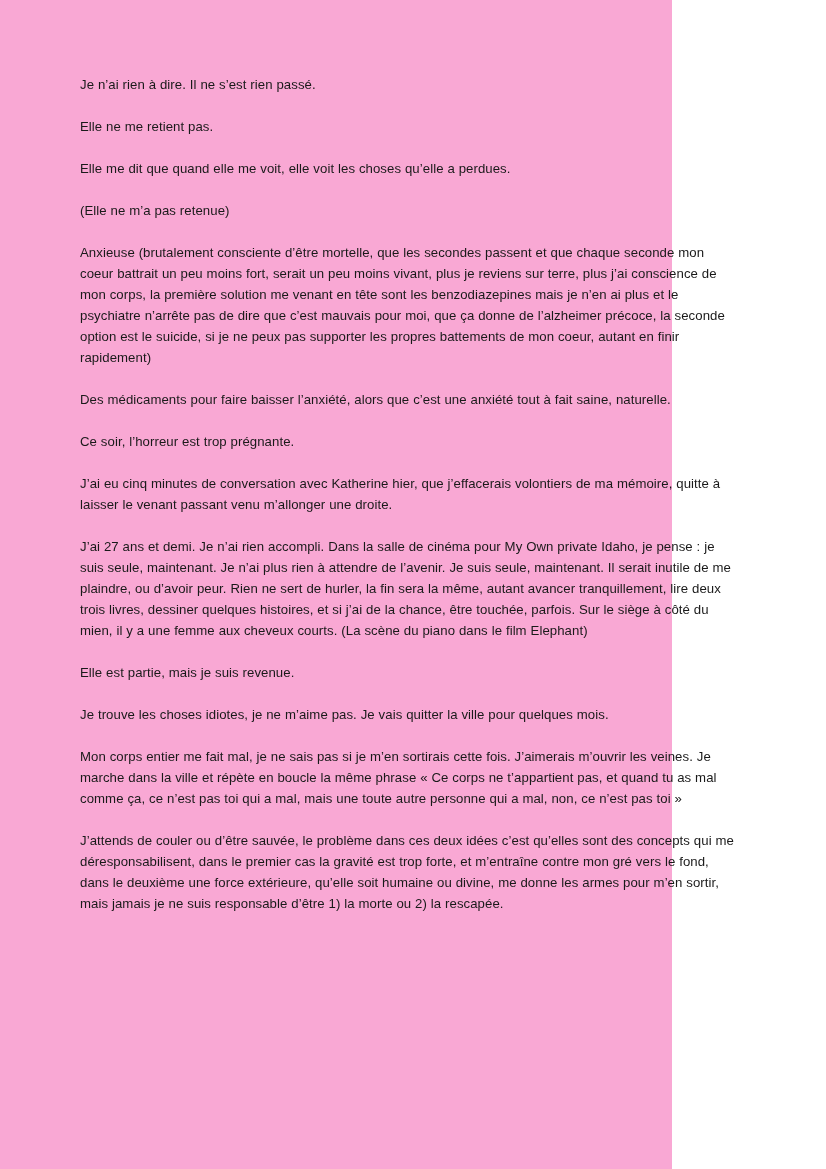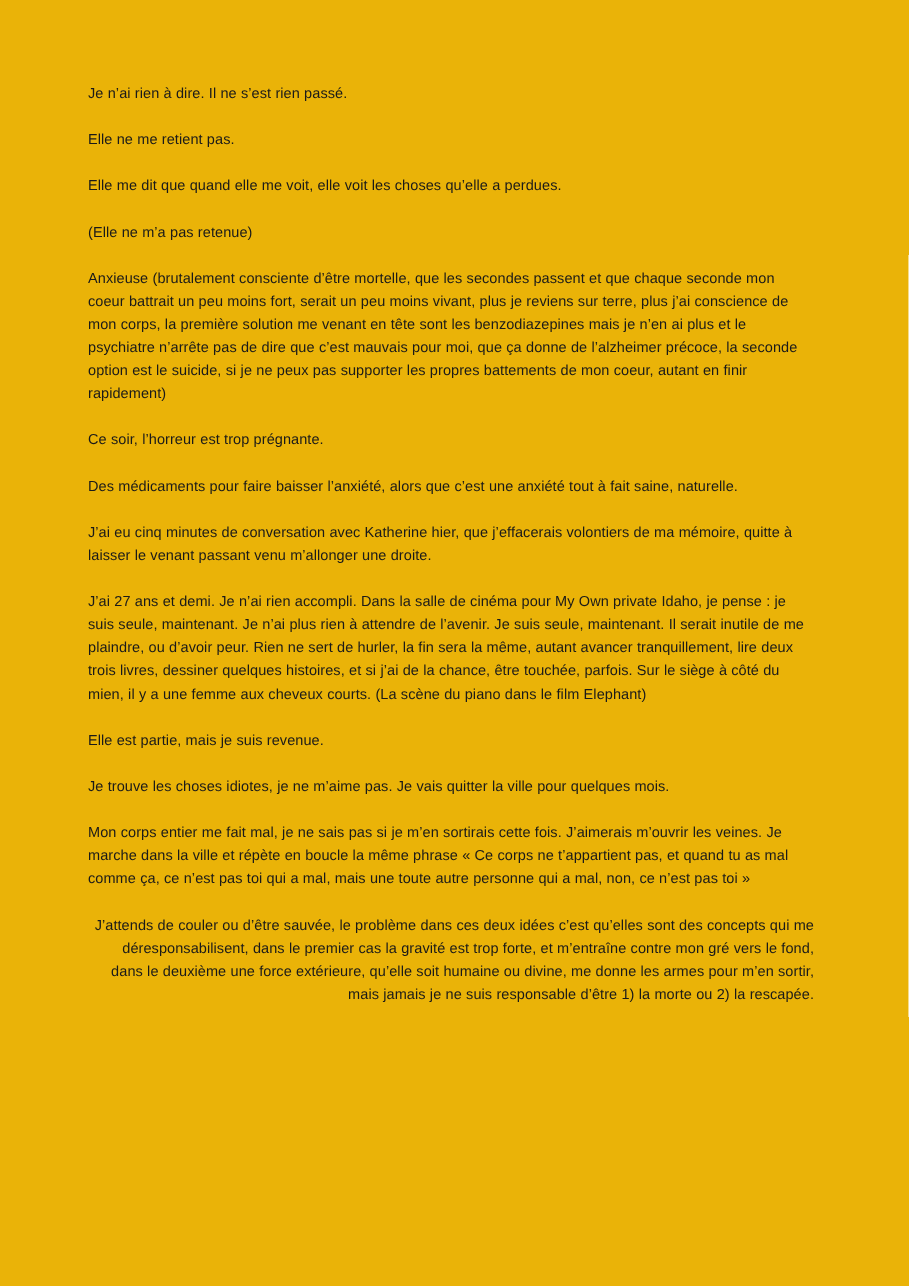--- a/index.html
+++ b/index.html
@@ -13,23 +13,23 @@
     width: 826px;
     height: 1169px;
     overflow: hidden;
     font-family: "Liberation Sans", "DejaVu Sans", sans-serif;
     color: #1a1a1a;
     -webkit-font-smoothing: antialiased;
   }
 
   #page {
     position: relative;
-    width: 826px;
+    width: 672px;
     height: 1169px;
-    background: #eab308;
+    background: #f9a8d4;
     box-sizing: border-box;
   }
 
   #doc-body {
     position: absolute;
     left: 80px;
     top: 74px;
     width: 660px;
   }
 
@@ -39,36 +39,35 @@
     line-height: 21px;
     letter-spacing: 0.005em;
     color: #1a1a1a;
     text-align: left;
     word-spacing: 0.01em;
     white-space: pre-wrap;
   }
 
   .para:last-child {
     margin-bottom: 12px;
-    text-align: right;
   }
 </style>
 </head>
 <body>
 
 <div id="page">
   <article id="doc-body">
 
     <p class="para">Je n’ai rien à dire. Il ne s’est rien passé.</p>
     <p class="para">Elle ne me retient pas.</p>
     <p class="para">Elle me dit que quand elle me voit, elle voit les choses qu’elle a perdues.</p>
     <p class="para">(Elle ne m’a pas retenue)</p>
     <p class="para">Anxieuse (brutalement consciente d’être mortelle, que les secondes passent et que chaque seconde mon coeur battrait un peu moins fort, serait un peu moins vivant, plus je reviens sur terre, plus j’ai conscience de mon corps, la première solution me venant en tête sont les benzodiazepines mais je n’en ai plus et le psychiatre n’arrête pas de dire que c’est mauvais pour moi, que ça donne de l’alzheimer précoce, la seconde option est le suicide, si je ne peux pas supporter les propres battements de mon coeur, autant en finir rapidement)</p>
+    <p class="para">Des médicaments pour faire baisser l’anxiété, alors que c’est une anxiété tout à fait saine, naturelle.</p>
     <p class="para">Ce soir, l’horreur est trop prégnante.</p>
-    <p class="para">Des médicaments pour faire baisser l’anxiété, alors que c’est une anxiété tout à fait saine, naturelle.</p>
     <p class="para">J’ai eu cinq minutes de conversation avec Katherine hier, que j’effacerais volontiers de ma mémoire, quitte à laisser le venant passant venu m’allonger une droite.</p>
     <p class="para">J’ai 27 ans et demi. Je n’ai rien accompli. Dans la salle de cinéma pour My Own private Idaho, je pense : je suis seule, maintenant. Je n’ai plus rien à attendre de l’avenir. Je suis seule, maintenant. Il serait inutile de me plaindre, ou d’avoir peur. Rien ne sert de hurler, la fin sera la même, autant avancer tranquillement, lire deux trois livres, dessiner quelques histoires, et si j’ai de la chance, être touchée, parfois. Sur le siège à côté du mien, il y a une femme aux cheveux courts. (La scène du piano dans le film Elephant)</p>
     <p class="para">Elle est partie, mais je suis revenue.</p>
     <p class="para">Je trouve les choses idiotes, je ne m’aime pas. Je vais quitter la ville pour quelques mois.</p>
     <p class="para">Mon corps entier me fait mal, je ne sais pas si je m’en sortirais cette fois. J’aimerais m’ouvrir les veines. Je marche dans la ville et répète en boucle la même phrase « Ce corps ne t’appartient pas, et quand tu as mal comme ça, ce n’est pas toi qui a mal, mais une toute autre personne qui a mal, non, ce n’est pas toi »</p>
     <p class="para">J’attends de couler ou d’être sauvée, le problème dans ces deux idées c’est qu’elles sont des concepts qui me déresponsabilisent, dans le premier cas la gravité est trop forte, et m’entraîne contre mon gré vers le fond, dans le deuxième une force extérieure, qu’elle soit humaine ou divine, me donne les armes pour m’en sortir, mais jamais je ne suis responsable d’être 1) la morte ou 2) la rescapée.</p>
 
   </article>
 </div>
 

